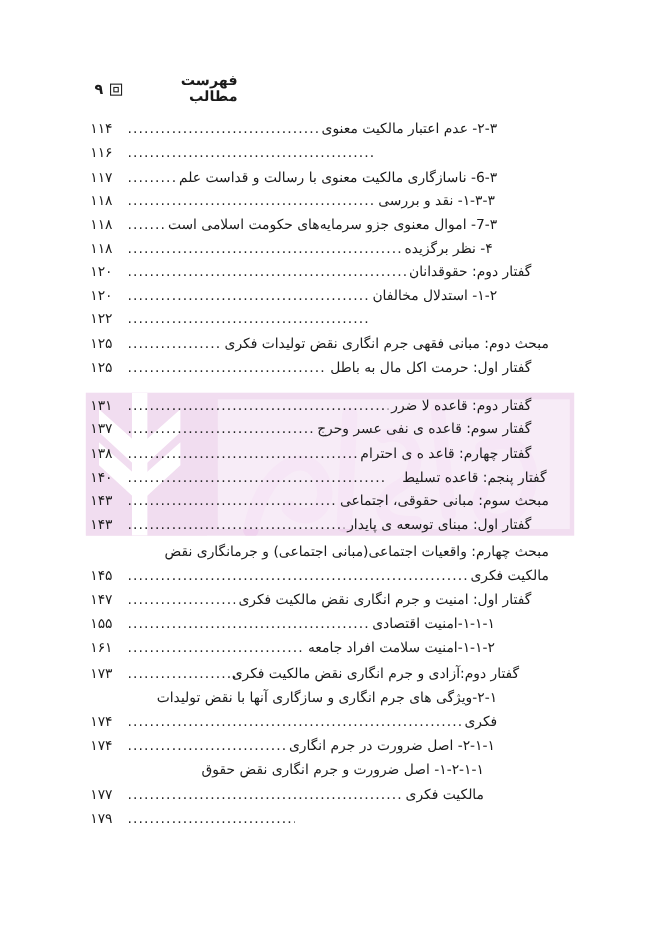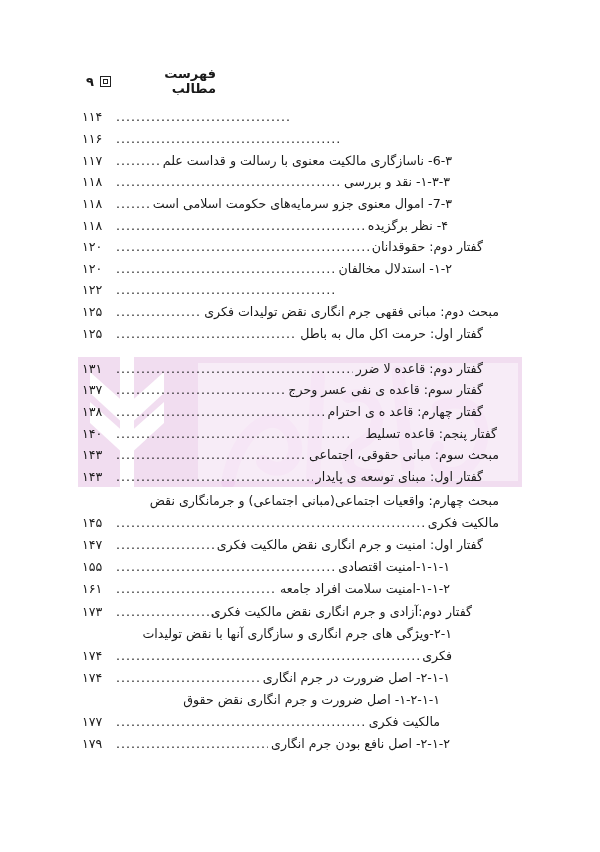--- a/index.html
+++ b/index.html
@@ -50,20 +50,21 @@
       <path d="M240,20 L235,120" fill="none" stroke="#efd2ee" stroke-width="14" stroke-linecap="round"></path>
       <path d="M270,40 C300,30 310,70 285,85 C265,95 260,120 300,118" fill="none" stroke="#efd2ee" stroke-width="12" stroke-linecap="round"></path>
       <path d="M320,15 L330,110" fill="none" stroke="#efd2ee" stroke-width="13" stroke-linecap="round"></path>
       <path d="M360,50 C400,30 420,80 390,110 C370,125 350,110 360,90" fill="none" stroke="#efd2ee" stroke-width="12" stroke-linecap="round"></path>
       <rect x="120" y="6" width="320" height="118" fill="#ffffff" opacity="0.45"></rect>
     </svg>
   </div>
 
   <div class="toc" id="toc">
       <div class="row" style="top: 0px;">
+        <span class="title" style="right: 70px;">۲-۳- عدم اعتبار مالکیت معنوی</span>
         <span class="page-num">۱۱۴</span>
         <span class="dots" style="left: 34px; width: 173.375px;">........................................................................................................................................................................................................</span>
       </div>
       <div class="row" style="top: 22px;">
         <span class="page-num">۱۱۶</span>
         <span class="dots" style="left: 34px; width: 224.891px;">........................................................................................................................................................................................................</span>
       </div>
       <div class="row" style="top: 44px;">
         <span class="title" style="right: 70px;">6-۳- ناسازگاری مالکیت معنوی با رسالت و قداست علم</span>
         <span class="page-num">۱۱۷</span>
@@ -181,18 +182,17 @@
       </div>
       <div class="row" style="top: 583px;">
         <span class="title" style="right: 82px;">۱-۲-۱-۱- اصل ضرورت و جرم انگاری نقض حقوق</span>
       </div>
       <div class="row" style="top: 605px;">
         <span class="title" style="right: 82px;">مالکیت فکری</span>
         <span class="page-num">۱۷۷</span>
         <span class="dots" style="left: 34px; width: 249.672px;">........................................................................................................................................................................................................</span>
       </div>
       <div class="row" style="top: 627px;">
-        <span class="title" style="right: 72px;">۲-۱-۲- اصل نافع بودن جرم انگاری</span>
         <span class="page-num">۱۷۹</span>
         <span class="dots" style="left: 34px; width: 152.109px;">........................................................................................................................................................................................................</span>
       </div>
     </div>
 </div>
 
 </body></html>

